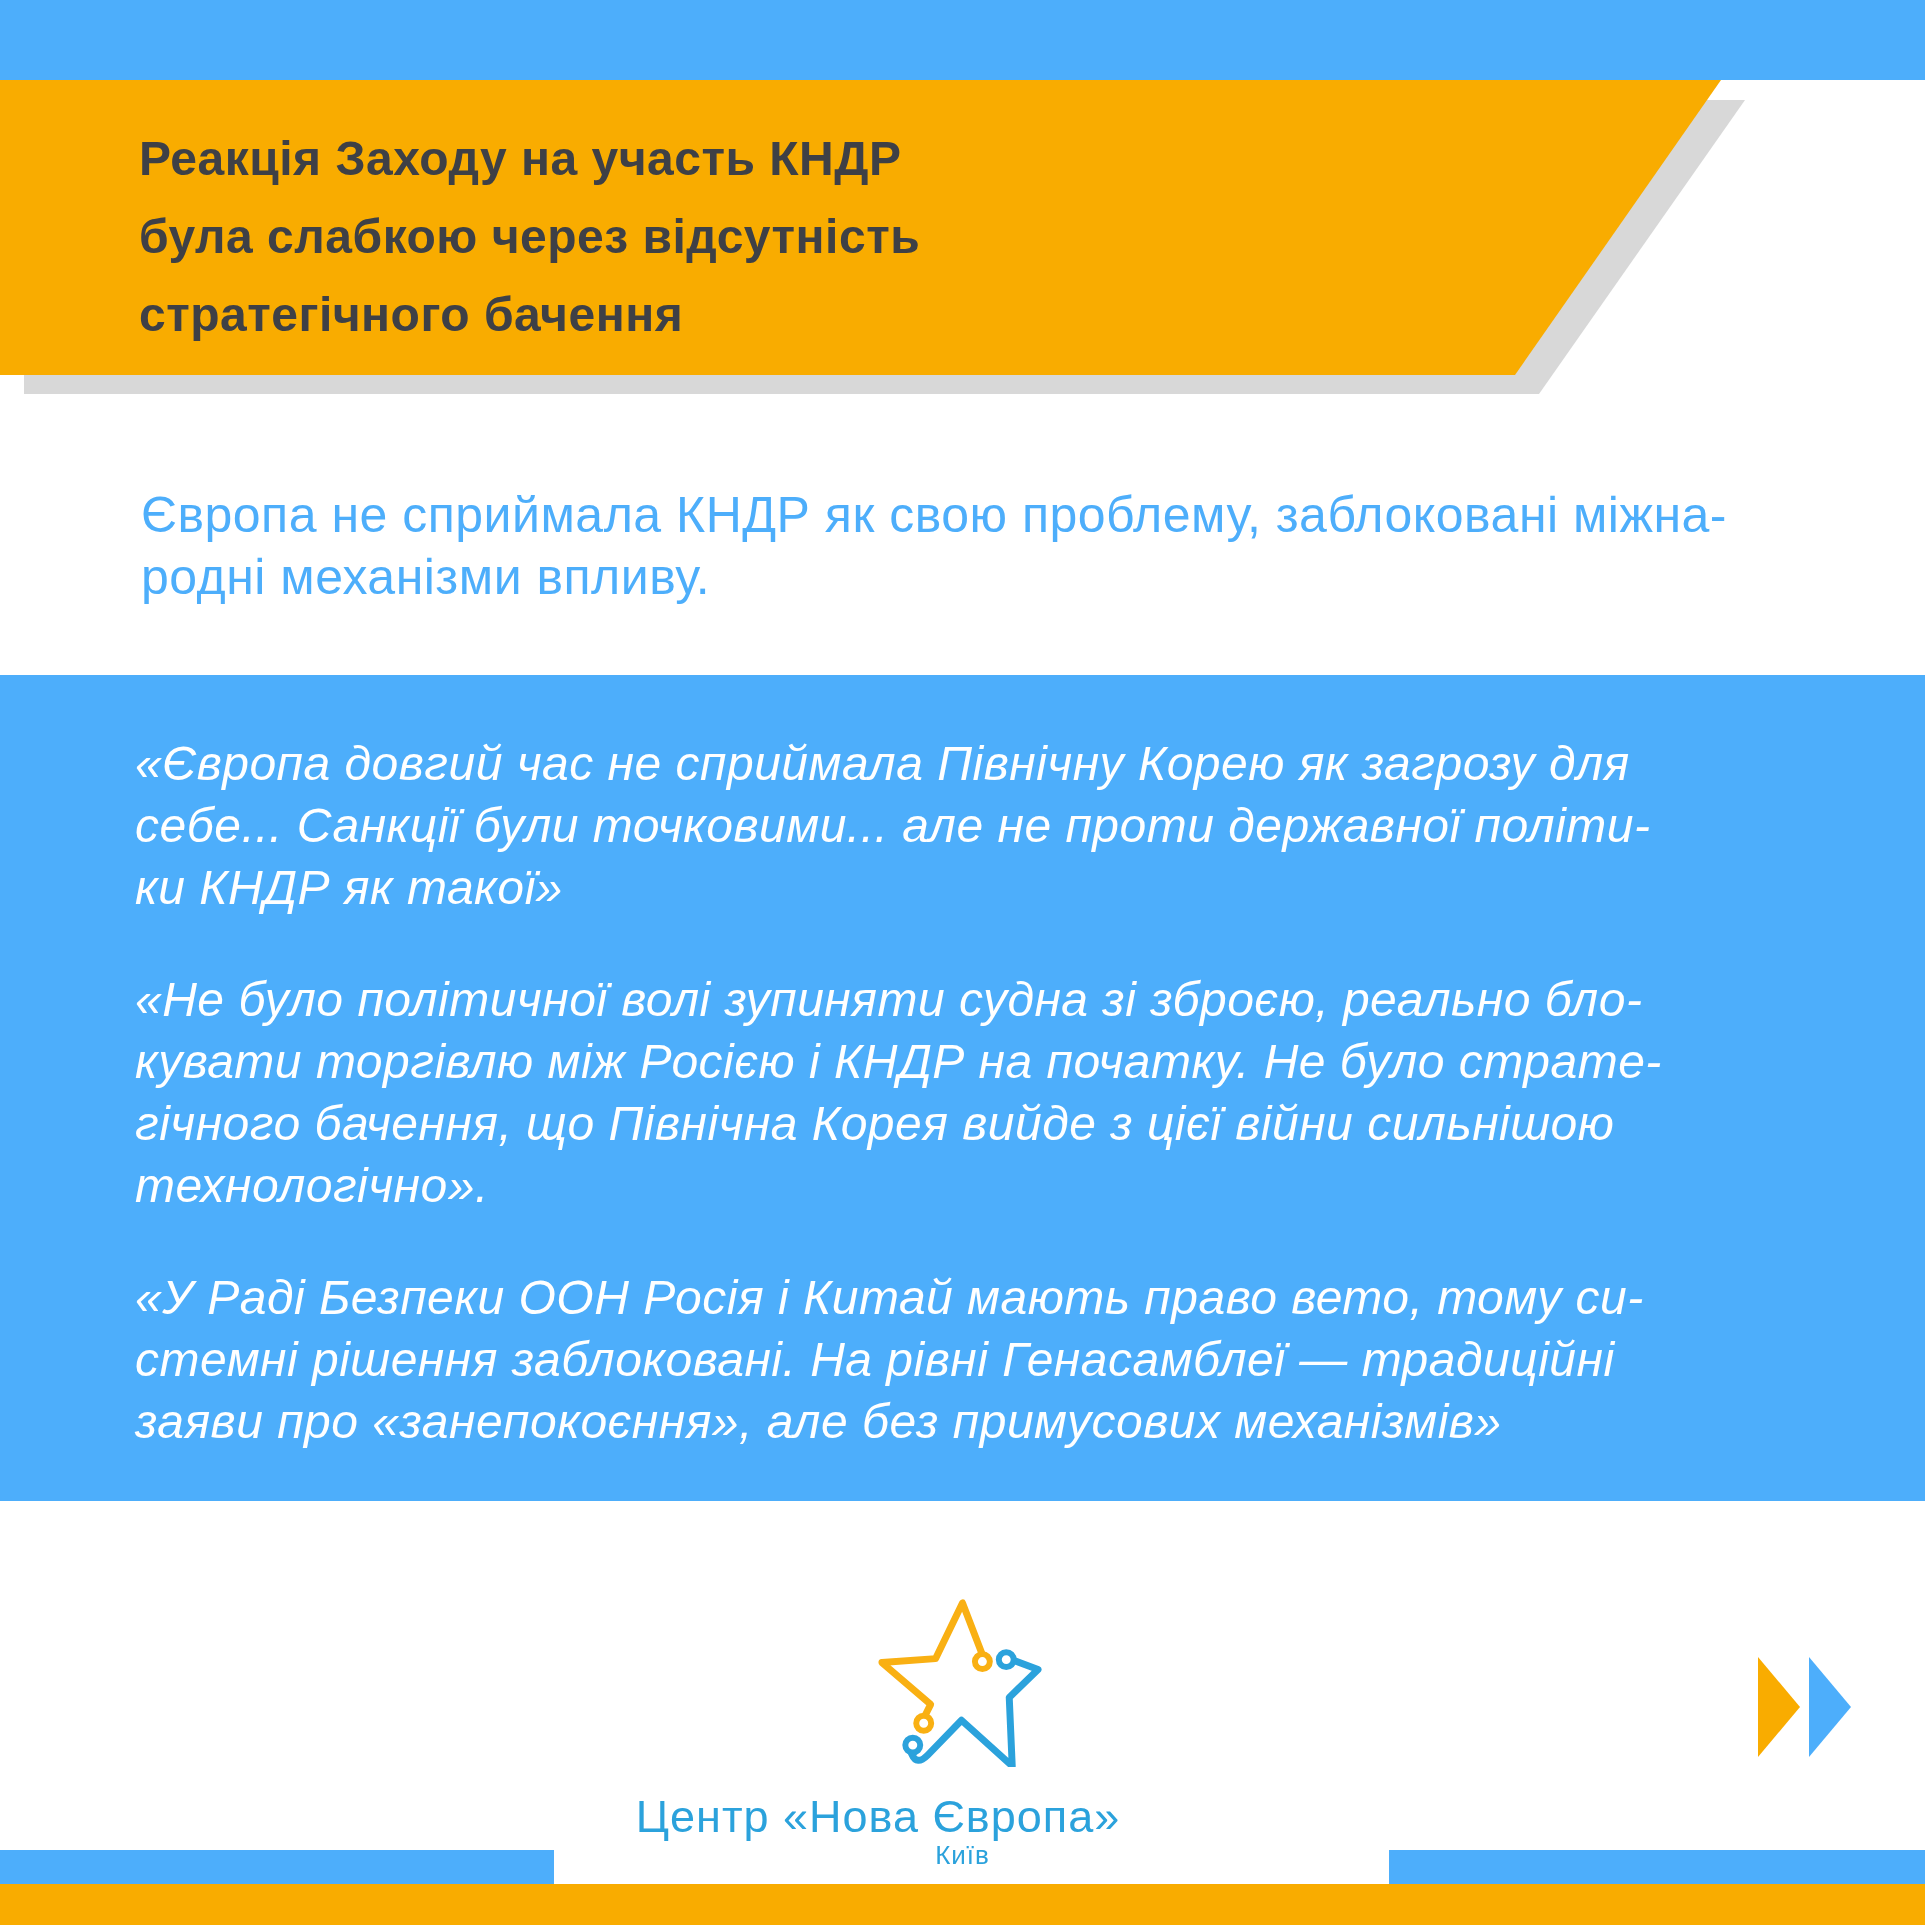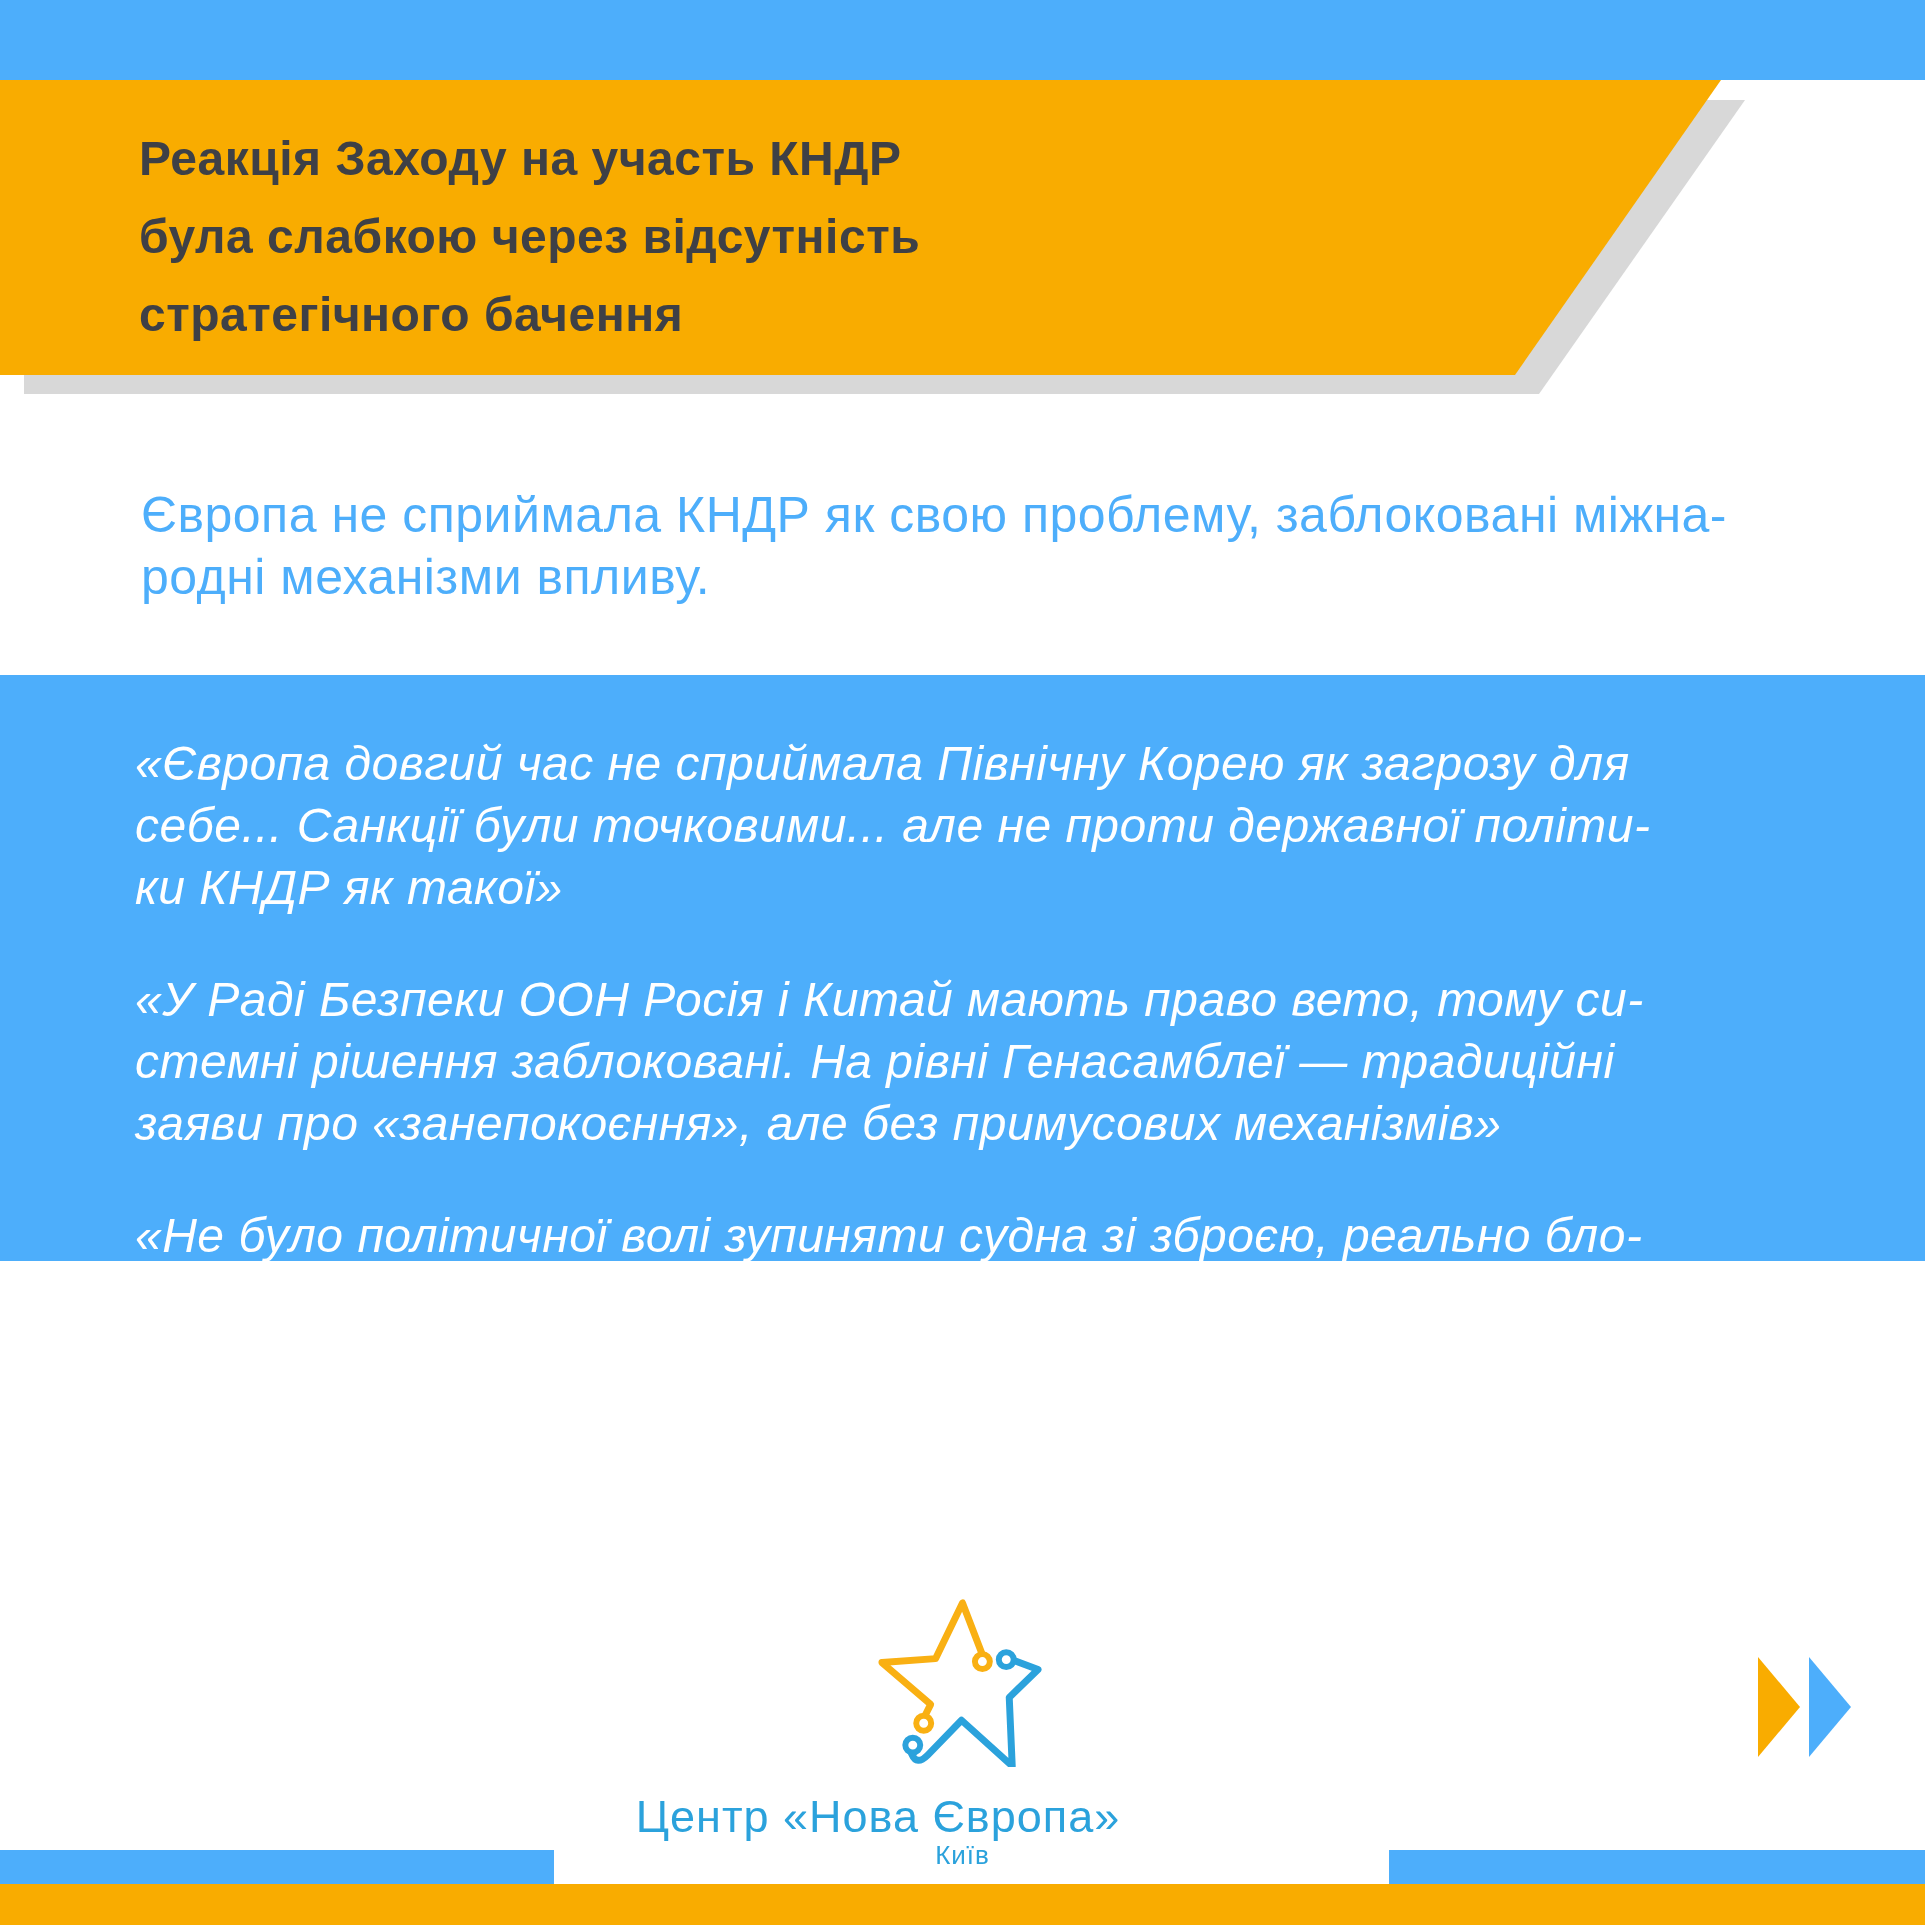--- a/index.html
+++ b/index.html
@@ -33,21 +33,21 @@
     color:var(--dark);white-space:pre-line;
   }
   
   .intro{
     position:absolute;left:141px;top:484px;width:1692px;
     font-size:50px;line-height:62px;letter-spacing:0.5px;
     color:var(--blue);white-space:pre-line;
   }
   
   .quotes{
-    position:absolute;left:0;top:675px;width:1925px;height:586px;background:var(--blue);
+    position:absolute;left:0;top:675px;width:1925px;height:826px;background:var(--blue);
     box-sizing:border-box;padding:58px 60px 0 135px;
   }
   .quotes p{
     margin:0 0 50px 0;
     font-size:48px;line-height:62px;font-style:italic;letter-spacing:0.5px;
     color:#ffffff;white-space:pre-line;
   }
   
   .star-logo{position:absolute;left:872px;top:1588px;width:179px;height:179px;}
   .org-name{
@@ -82,27 +82,27 @@
 стратегічного бачення</h1>
   </div>
 
   <div class="intro">Європа не сприймала КНДР як свою проблему, заблоковані міжна-
 родні механізми впливу.</div>
 
   <section class="quotes">
     <p>«Європа довгий час не сприймала Північну Корею як загрозу для
 себе... Санкції були точковими... але не проти державної політи-
 ки КНДР як такої»</p>
-    <p>«У Раді Безпеки ООН Росія і Китай мають право вето, тому си-
-стемні рішення заблоковані. На рівні Генасамблеї — традиційні
-заяви про «занепокоєння», але без примусових механізмів»</p>
     <p>«Не було політичної волі зупиняти судна зі зброєю, реально бло-
 кувати торгівлю між Росією і КНДР на початку. Не було страте-
 гічного бачення, що Північна Корея вийде з цієї війни сильнішою
 технологічно».</p>
+    <p>«У Раді Безпеки ООН Росія і Китай мають право вето, тому си-
+стемні рішення заблоковані. На рівні Генасамблеї — традиційні
+заяви про «занепокоєння», але без примусових механізмів»</p>
   </section>
 
   <svg class="star-logo" viewBox="0 0 180 180" fill="none">
 
     <path d="M 111,67 L 91,15 L 64,71 L 10,75 L 59,117 L 53,129" stroke="var(--star-orange)" stroke-width="7" stroke-linecap="round" stroke-linejoin="round"></path>
     <circle cx="111" cy="74" r="7.5" stroke="var(--star-orange)" stroke-width="6" fill="#ffffff"></circle>
     <circle cx="52" cy="136" r="7.5" stroke="var(--star-orange)" stroke-width="6" fill="#ffffff"></circle>
 
     <path d="M 143,73 L 167,82 L 138,110 L 141,179 L 90,133 L 56,168 Q 45,179 40,167" stroke="var(--logo-blue)" stroke-width="7" stroke-linecap="round" stroke-linejoin="round"></path>
     <circle cx="135" cy="72" r="7.5" stroke="var(--logo-blue)" stroke-width="6" fill="#ffffff"></circle>

